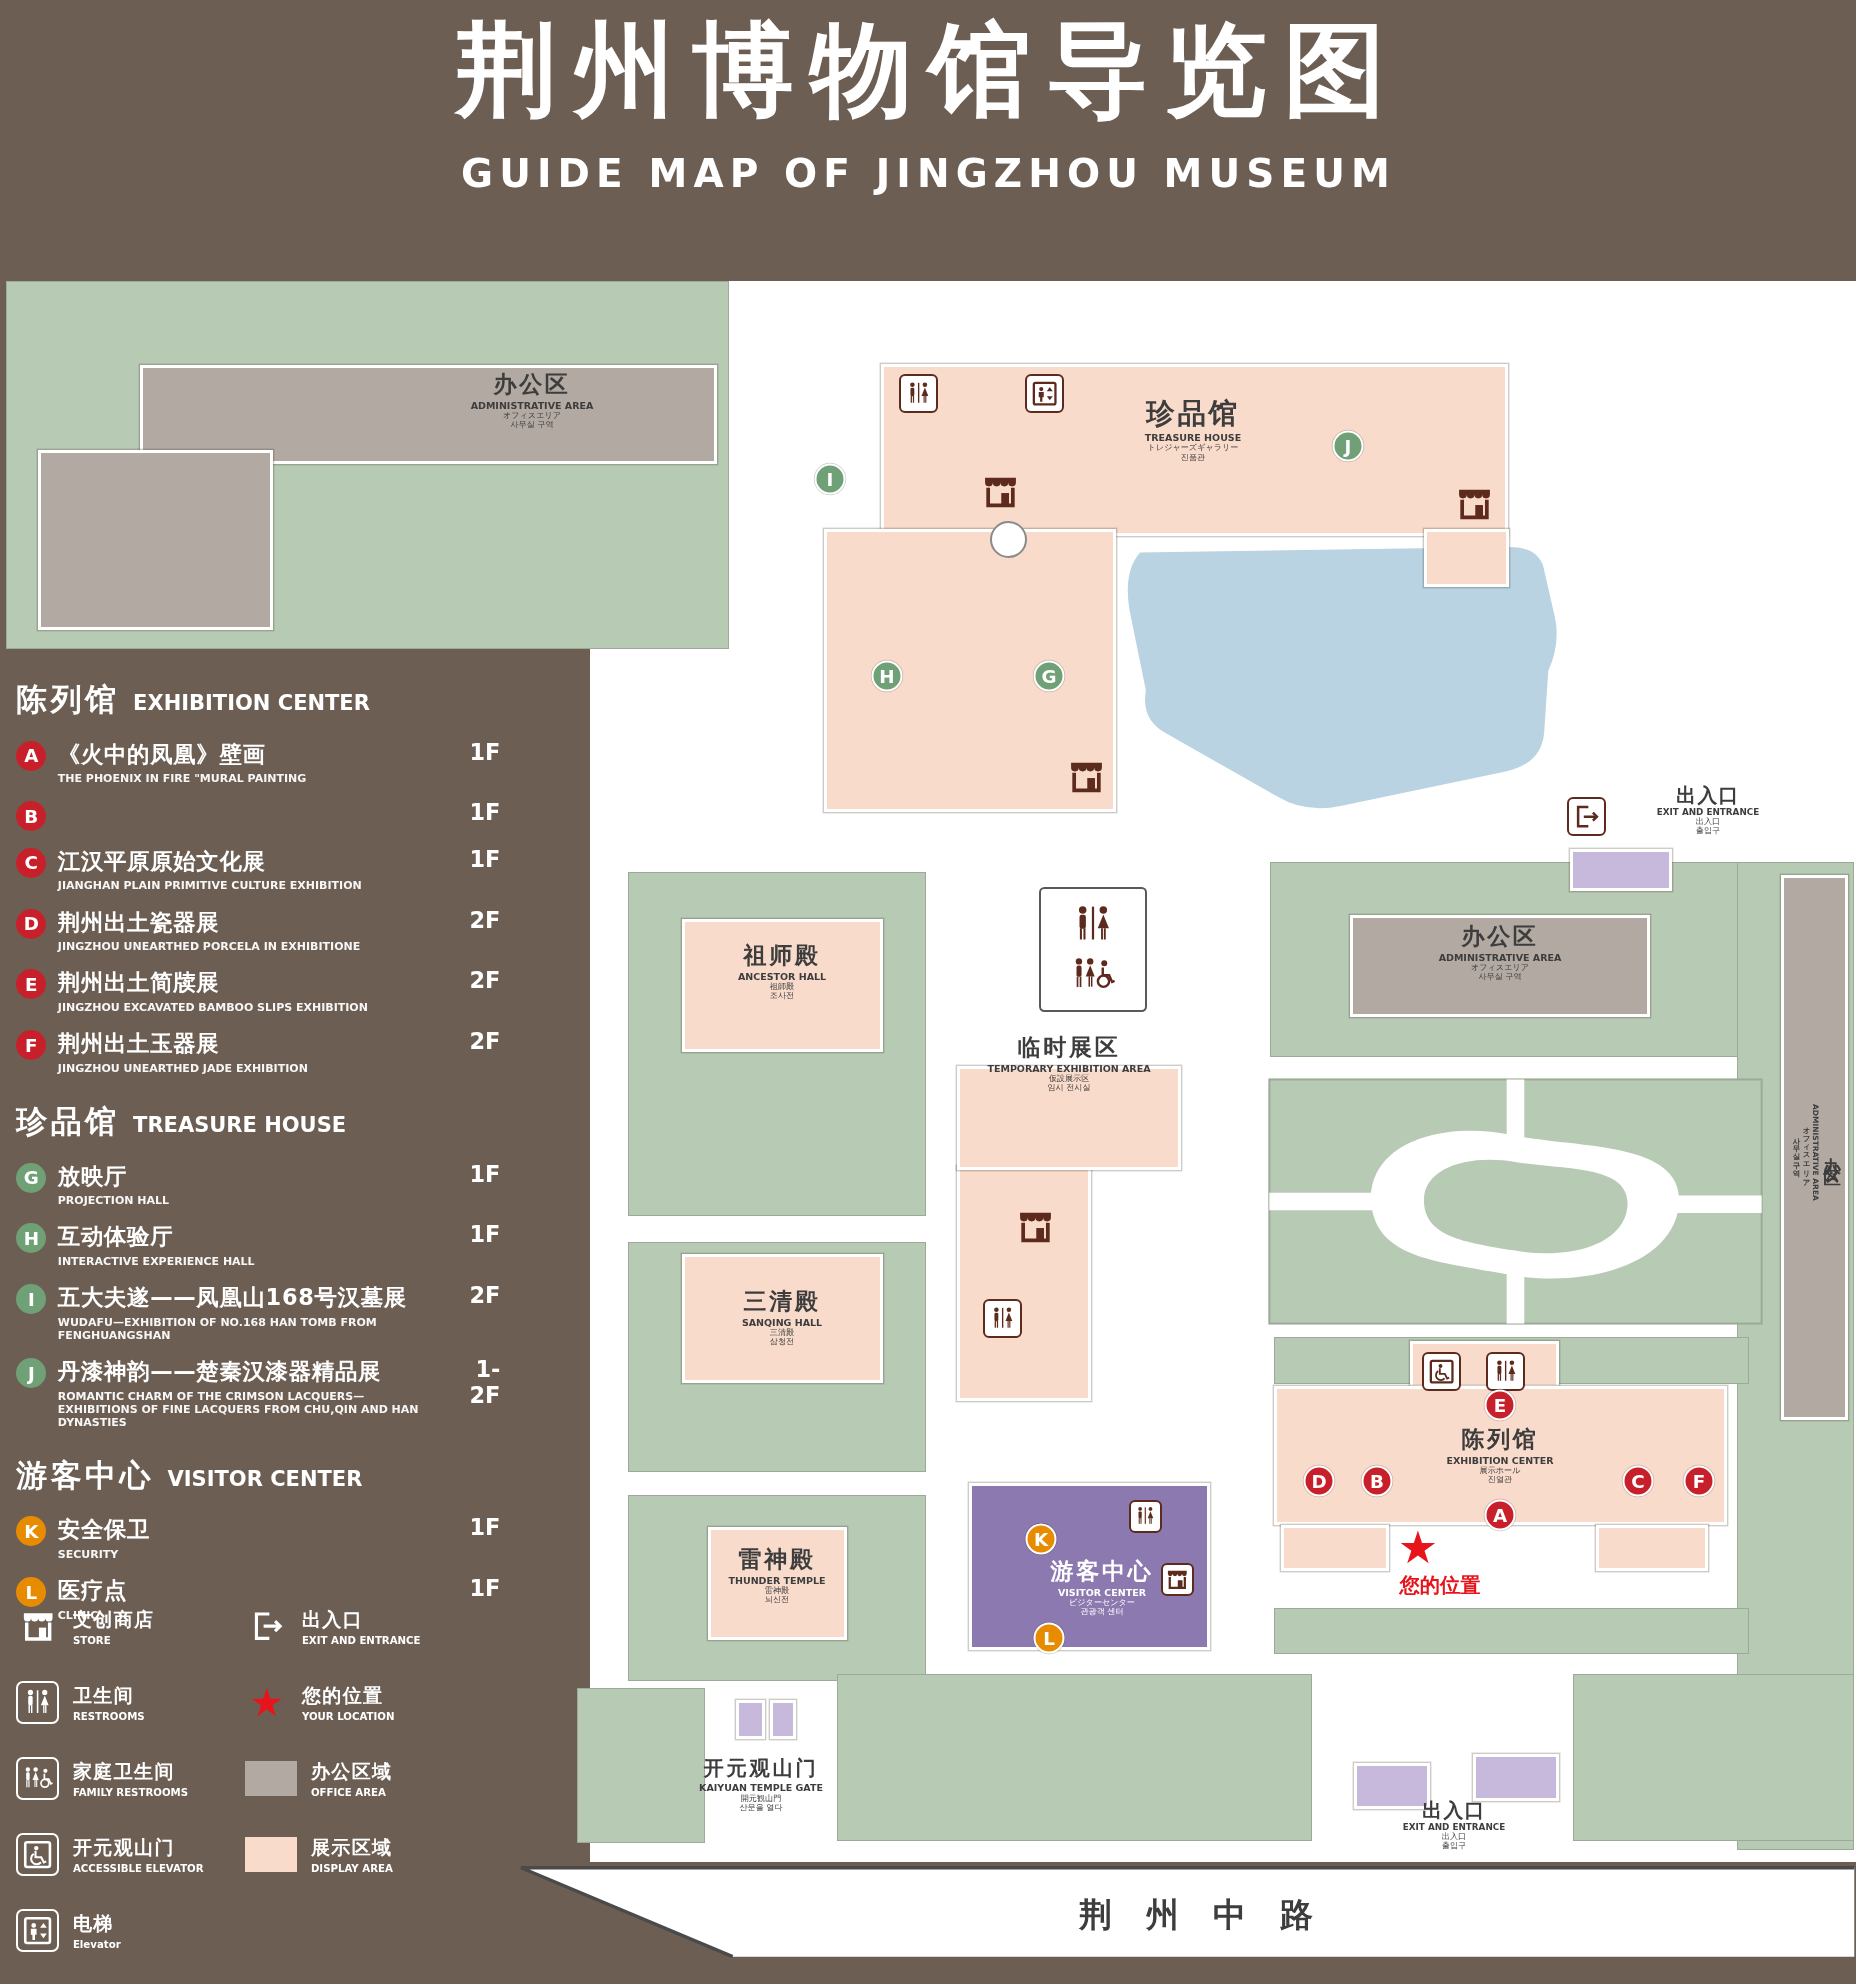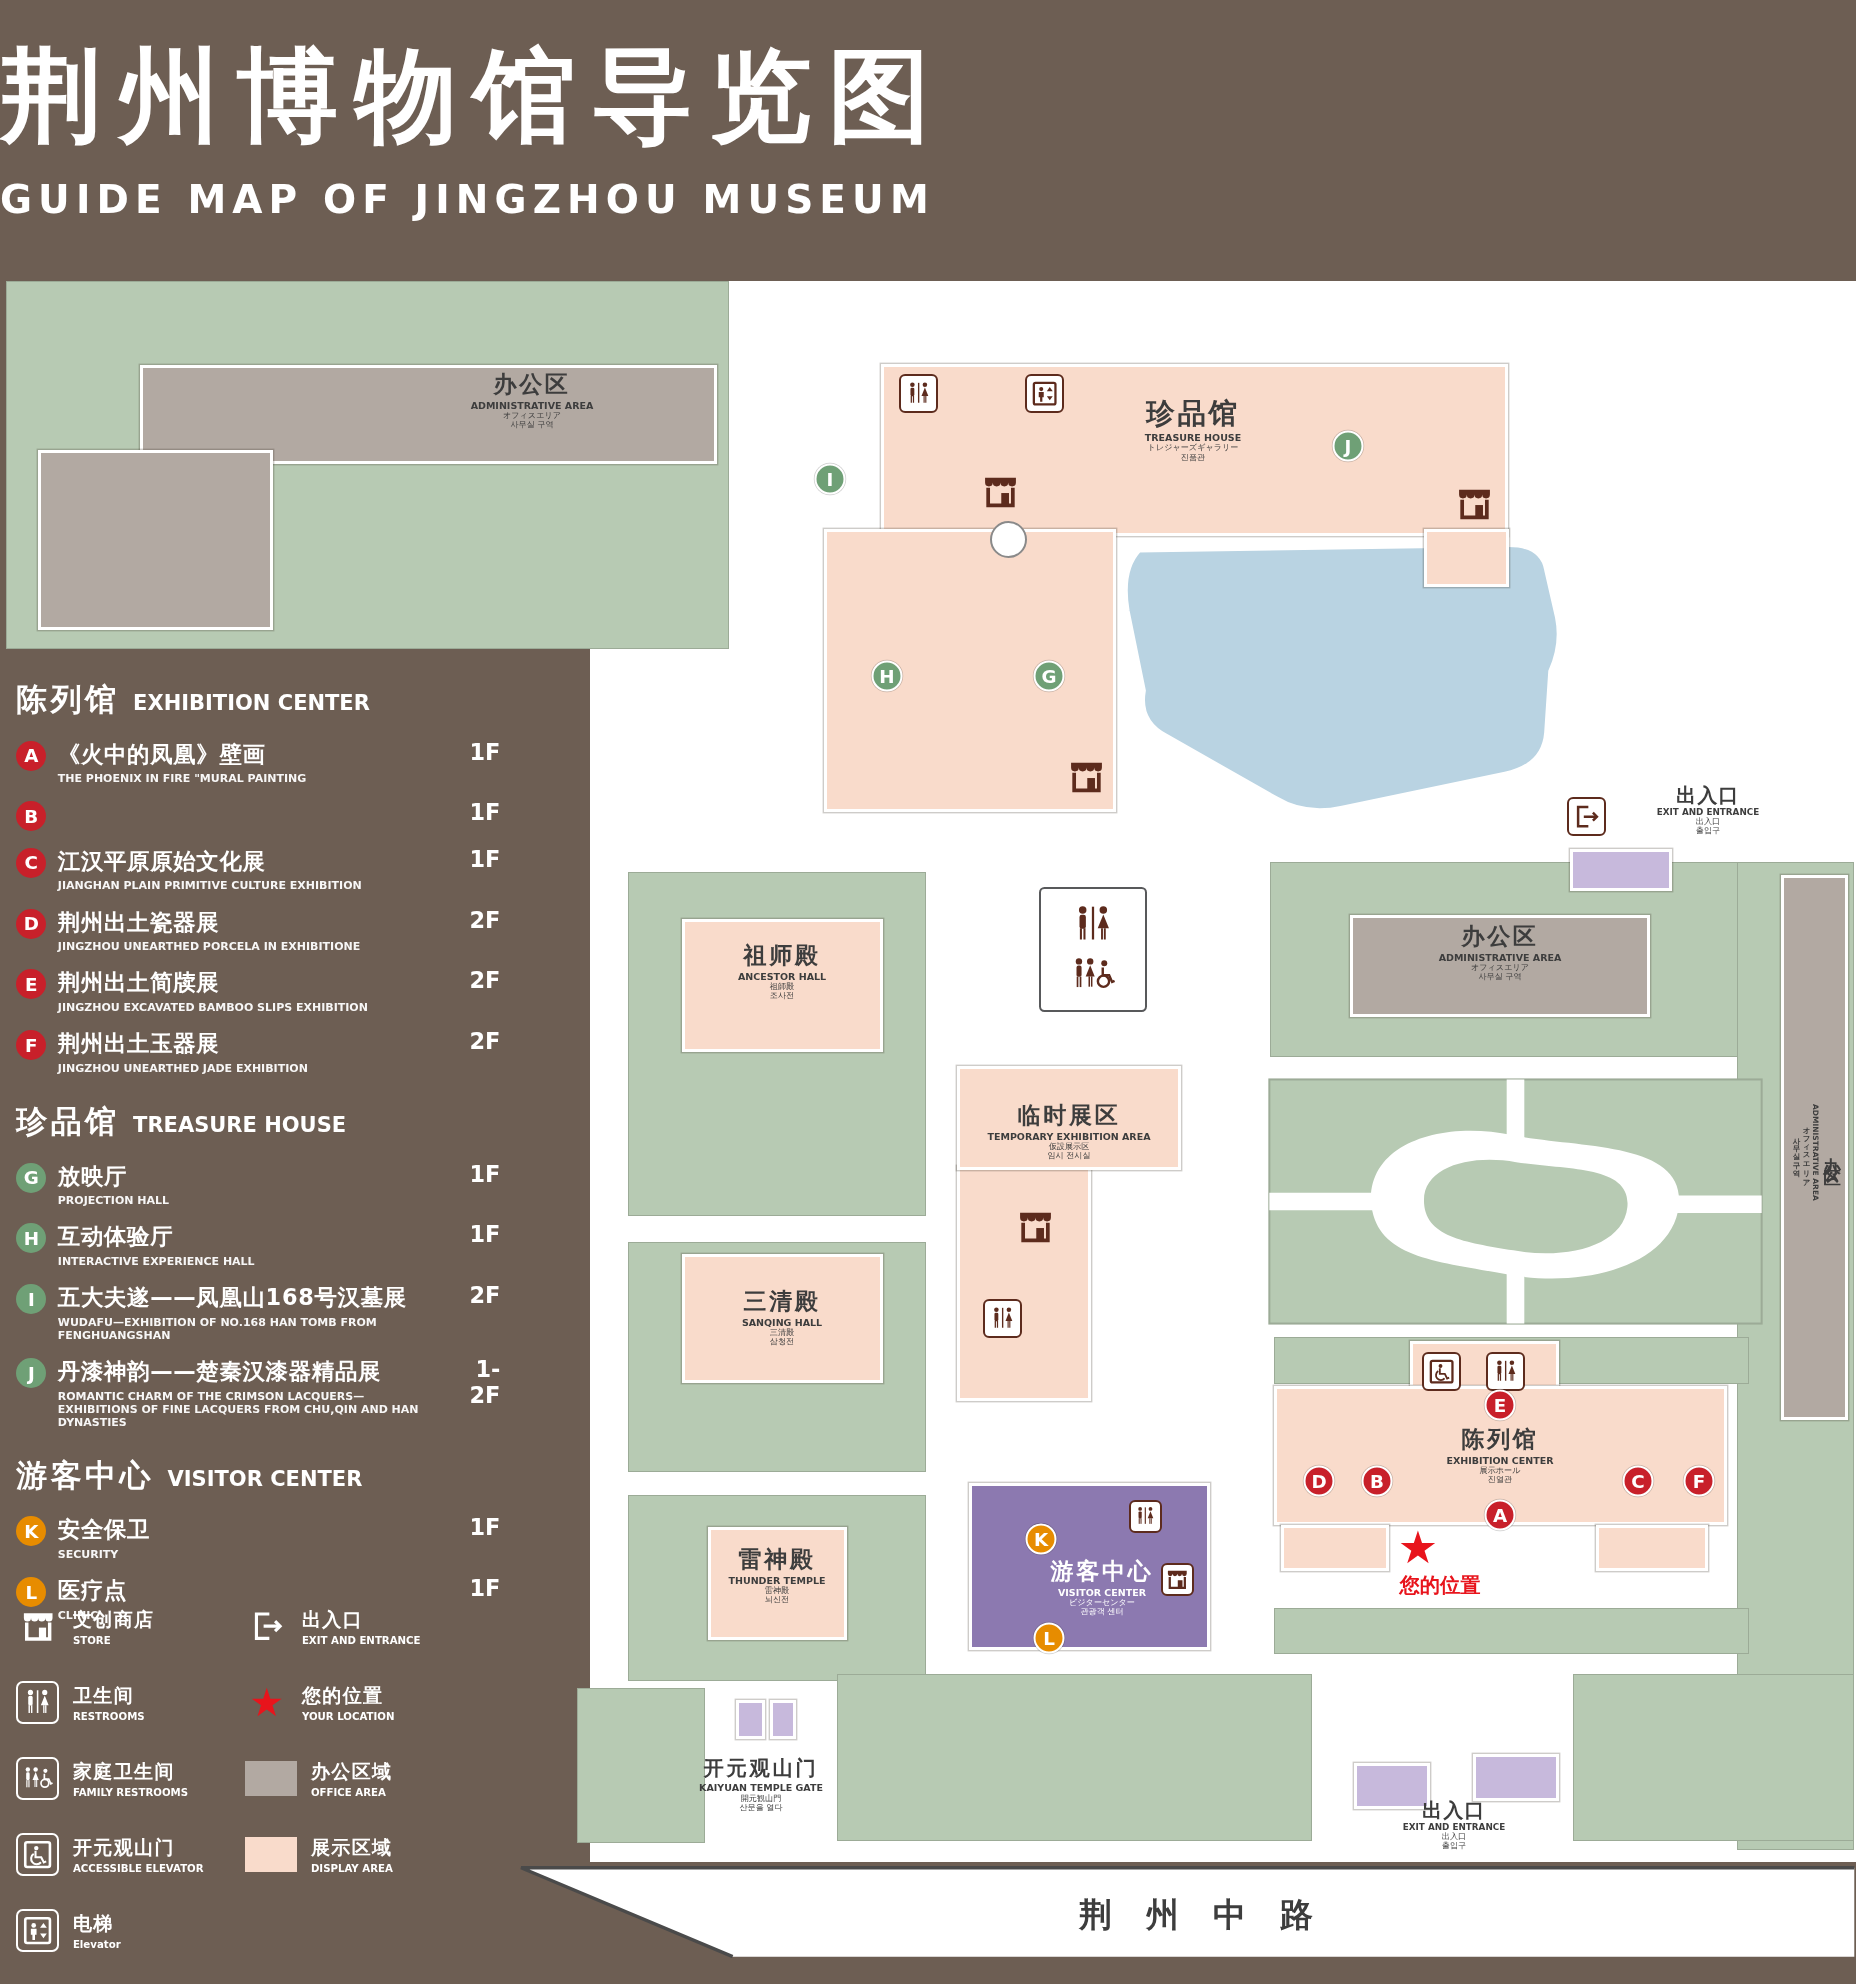--- a/index.html
+++ b/index.html
@@ -2,21 +2,21 @@
 <html style="font-size:11px"><head>
 <meta charset="utf-8">
 <style>
   *{box-sizing:border-box;margin:0;padding:0;}
   html,body{background:#4a4038;}
   body{width:1857px;font-family:"DejaVu Sans","Liberation Sans",sans-serif;}
   .app{position:relative;width:1857px;height:1985px;background:#6d5e53;overflow:hidden;}
   .abs{position:absolute;}
 
   
-  .titlewrap{position:absolute;top:29px;left:0;width:100%;text-align:left;color:#fff;}
+  .titlewrap{position:absolute;top:3px;left:0;width:100%;text-align:center;color:#fff;}
   .title-zh{font-size:102px;font-weight:900;letter-spacing:16.3px;}
   .title-en{font-size:39px;font-weight:bold;letter-spacing:6.1px;margin-top:11px;}
 
   
   .base{position:absolute;background:#ffffff;}
   .lawn{position:absolute;background:#b7cab3;border:1.4px solid #9cab97;}
 
   
   .bldg{position:absolute;border:3.4px solid #ffffff;box-shadow:0 0 0 1.4px rgba(60,50,40,.25);}
   .pink{background:#f9dbcb;}
@@ -314,21 +314,21 @@
     <span class="l4">사무실 구역</span>
   </div>
 
   <div class="mlabel" style="left:782px;top:942px">
     <span class="l1">祖师殿</span>
     <span class="l2">ANCESTOR HALL</span>
     <span class="l3">祖師殿</span>
     <span class="l4">조사전</span>
   </div>
 
-  <div class="mlabel" style="left:1069px;top:1102px">
+  <div class="mlabel" style="left:1069px;top:1034px">
     <span class="l1">临时展区</span>
     <span class="l2">TEMPORARY EXHIBITION AREA</span>
     <span class="l3">仮設展示区</span>
     <span class="l4">임시 전시실</span>
   </div>
 
   <div class="mlabel" style="left:782px;top:1288px">
     <span class="l1">三清殿</span>
     <span class="l2">SANQING HALL</span>
     <span class="l3">三清殿</span>

